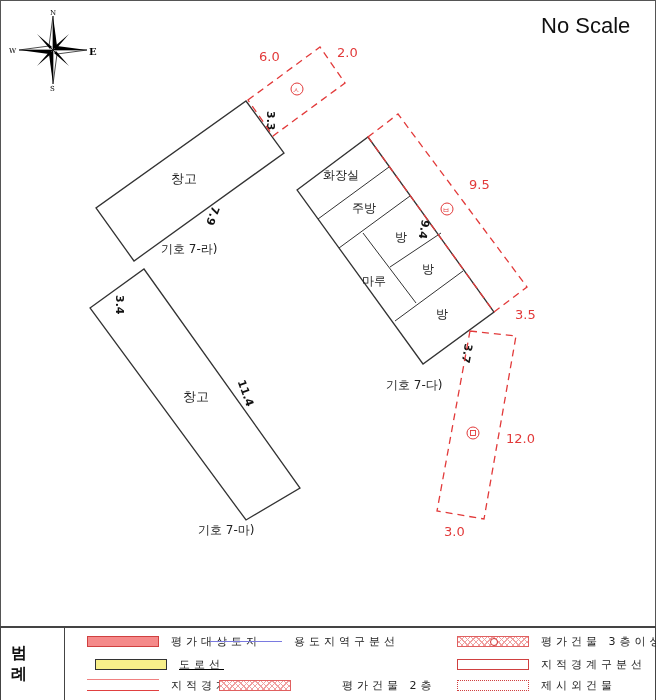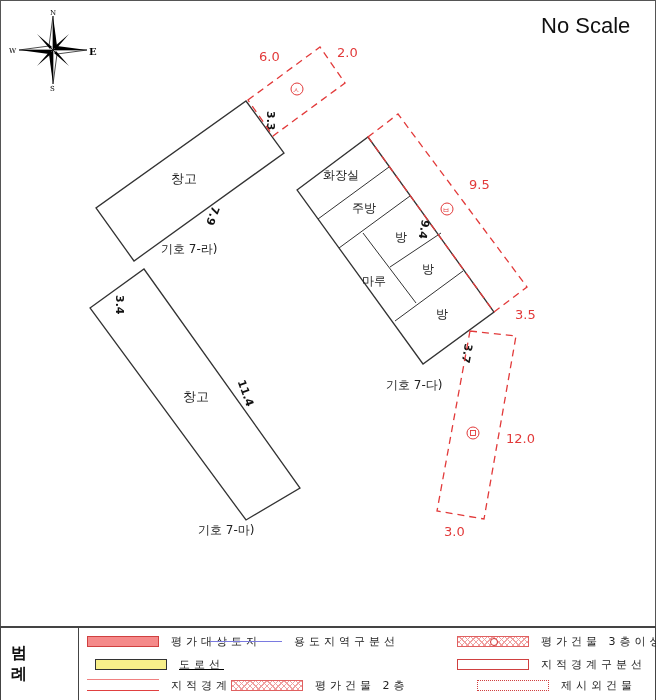--- a/index.html
+++ b/index.html
@@ -1,21 +1,21 @@
 <!DOCTYPE html>
 <html><head>
 <meta charset="utf-8">
 <style>
   html, body { margin: 0; padding: 0; background: #ffffff; }
   body { width: 656px; height: 700px; position: relative; overflow: hidden; font-family: "DejaVu Sans", sans-serif; }
   .frame { position: absolute; left: 0; top: 0; width: 654px; height: 625px; border: 1px solid #555; border-bottom: none; background: #fff; }
   .drawing { position: absolute; left: 0; top: 0; }
   .no-scale { position: absolute; left: 540px; top: 12px; font-family: "Liberation Sans", sans-serif; font-size: 22px; color: #111; }
   .legend { position: absolute; left: 0; top: 626px; width: 654px; height: 72px; border: 1px solid #444; border-top: 2px solid #444; background: #fff; }
-  .legend-title { position: absolute; left: 0; top: 0; width: 78px; height: 72px; border-right: 1px solid #444; display: flex; align-items: center; justify-content: center; font-size: 16px; font-weight: bold; letter-spacing: 14px; padding-left: 10px; box-sizing: border-box; color: #111; }
+  .legend-title { position: absolute; left: 0; top: 0; width: 64px; height: 72px; border-right: 1px solid #444; display: flex; align-items: center; justify-content: center; font-size: 16px; font-weight: bold; letter-spacing: 14px; padding-left: 10px; box-sizing: border-box; color: #111; }
   .legend-item { position: absolute; height: 18px; display: flex; align-items: center; }
   .legend-item .label { font-size: 11px; color: #222; letter-spacing: 4px; margin-left: 12px; white-space: nowrap; }
   .sw { width: 72px; height: 11px; box-sizing: border-box; position: relative; }
   .sw-pink { background: #f58a8a; border: 1px solid #d04040; }
   .sw-yellow { background: #f8f08a; border: 1px solid #333; }
   .sw-line { height: 12px; border-top: 1px solid #f08080; border-bottom: 1px solid #e04040; background: transparent; }
   .sw-blue { height: 1px; background: #7a7ae0; }
   .sw-hatch1 { border: 1px solid #e06060; background: repeating-linear-gradient(-60deg, #fff 0 2px, #f09090 2px 3px); }
   .sw-hatch2 { border: 1px solid #e06060; background: repeating-linear-gradient(45deg, transparent 0 3px, #f0a0a0 3px 4px), repeating-linear-gradient(-45deg, #fff 0 3px, #f0a0a0 3px 4px); }
   .sw-hatch3 { border: 1px solid #e06060; background: repeating-linear-gradient(45deg, transparent 0 3px, #f0a0a0 3px 4px), repeating-linear-gradient(-45deg, #fff 0 3px, #f0a0a0 3px 4px); }
@@ -116,30 +116,30 @@
   </div>
   <div class="legend-item" style="left:86px; top:48px;">
     <div class="sw sw-line"></div>
     <span class="label">지적경계구분선</span>
   </div>
 
   <div class="legend-item" style="left:209px; top:4px;">
     <div class="sw sw-blue"></div>
     <span class="label">용도지역구분선</span>
   </div>
-  <div class="legend-item" style="left:230px; top:48px;">
+  <div class="legend-item" style="left:218px; top:48px;gap:39px;">
     <div class="sw sw-hatch2"></div>
     <span class="label">평가건물 2층</span>
   </div>
 
   <div class="legend-item" style="left:456px; top:4px;">
     <div class="sw sw-hatch3"></div>
     <span class="label">평가건물 3층이상</span>
   </div>
   <div class="legend-item" style="left:456px; top:27px;">
     <div class="sw sw-solidoutline"></div>
     <span class="label">지적경계구분선</span>
   </div>
-  <div class="legend-item" style="left:476px; top:48px;">
+  <div class="legend-item" style="left:456px; top:48px;">
     <div class="sw sw-dotted"></div>
     <span class="label">제시외건물</span>
   </div>
 </div>
 
 </body></html>

